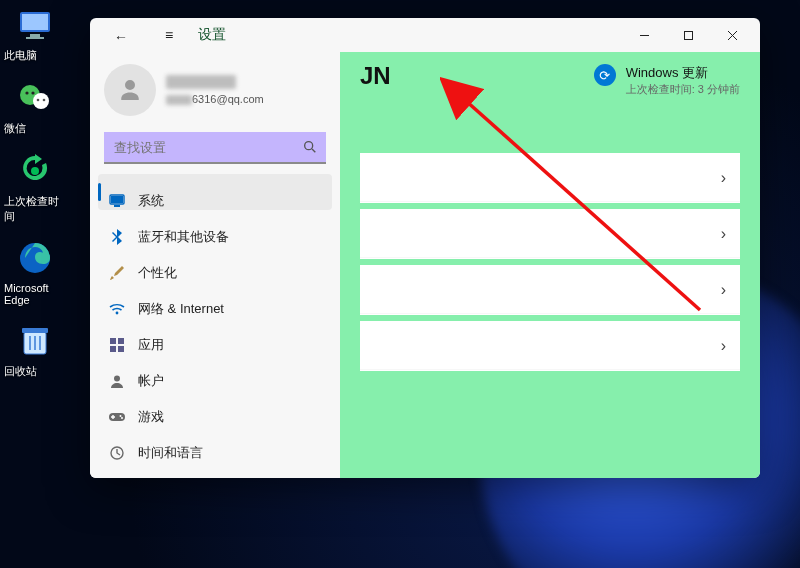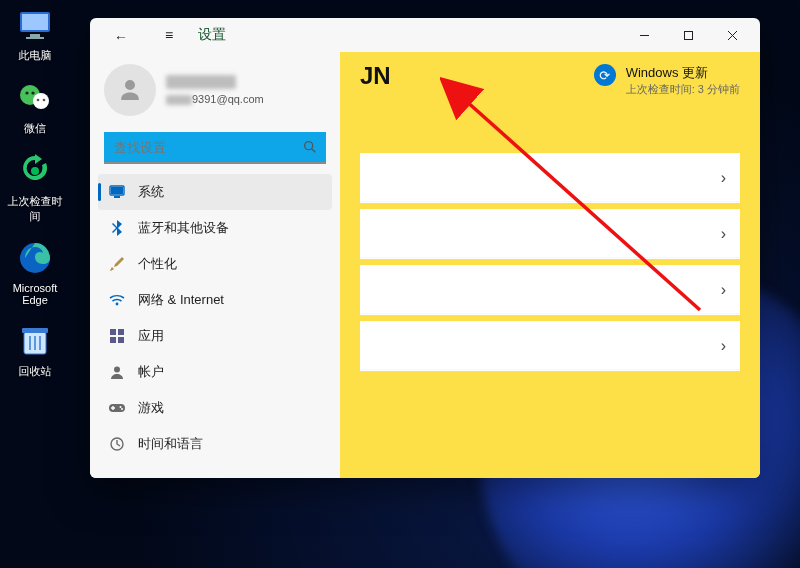--- a/index.html
+++ b/index.html
@@ -8,21 +8,21 @@
     background: radial-gradient(circle at 70% 80%, #0a1a4a 0%, #020818 60%);
     position:relative;
   }
   
   .bloom { position:absolute; right:-60px; bottom:-80px; width:380px; height:380px;
     background: radial-gradient(circle at 40% 40%, #3a6bff 0%, #1b3aa8 40%, transparent 70%);
     filter: blur(6px); border-radius:50%; }
 
   
   .desktop-icons { position:absolute; left:4px; top:4px; width:68px; }
-  .dicon { width:62px; text-align:center; color:#fff; font-size:11px; margin-bottom:14px;
+  .dicon { width:62px; text-align:left; color:#fff; font-size:11px; margin-bottom:14px;
            text-shadow:0 1px 2px #000; cursor:pointer; }
   .dicon .glyph { width:40px; height:40px; margin:0 auto 4px; display:flex; align-items:center; justify-content:center; }
 
   
   .window { position:absolute; left:90px; top:18px; width:670px; height:460px;
             background:#f7f7f7; border-radius:6px; box-shadow:0 10px 40px rgba(0,0,0,.5);
             display:flex; flex-direction:column; overflow:hidden; }
   .titlebar { height:34px; display:flex; align-items:center; padding:0 6px; }
   .titlebar .left { display:flex; align-items:center; gap:10px; padding-left:6px; }
   .tbtn { width:38px; height:30px; display:flex; align-items:center; justify-content:center;
@@ -37,32 +37,32 @@
   .account { display:flex; align-items:center; gap:10px; padding:8px 6px 14px 6px; }
   .avatar { width:52px; height:52px; border-radius:50%; background:#e2e2e2;
             display:flex; align-items:center; justify-content:center; }
   .avatar svg { width:30px; height:30px; fill:#9a9a9a; }
   .acct-text .name-blur { width:70px; height:14px; background:linear-gradient(#bdbdbd,#bdbdbd); filter:blur(2px); border-radius:2px; margin-bottom:4px;}
   .acct-text .email { font-size:11px; color:#555; }
   .email .eblur { display:inline-block; width:26px; height:10px; background:#bdbdbd; filter:blur(2px); vertical-align:middle; border-radius:2px;}
 
   .search { position:relative; margin:2px 6px 10px 6px; }
   .search input { width:100%; height:32px; border:none; border-bottom:2px solid #8a8a8a;
-                  background:#0ea5e9; padding:0 30px 0 10px; font-size:13px; outline:none; }
+                  background:#c4b5fd; padding:0 30px 0 10px; font-size:13px; outline:none; }
   .search .sicon { position:absolute; right:8px; top:7px; color:#555; }
 
   .nav { flex:1; overflow:hidden; }
-  .nav-item { height:36px; display:flex; align-items:center; gap:12px; padding:0 10px;
+  .nav-item { height:36px; display:flex; align-items:flex-end; gap:12px; padding:0 10px;
               font-size:13px; color:#222; border-radius:4px; cursor:pointer; position:relative; }
   .nav-item.selected { background:#eaeaea; }
   .nav-item.selected::before { content:""; position:absolute; left:0; top:9px; bottom:9px; width:3px;
                                background:#0067c0; border-radius:2px; }
   .nav-item .nicon { width:18px; height:18px; display:flex; align-items:center; justify-content:center; }
 
-  .content { flex:1; background:#fde047; padding:8px 20px; position:relative; }
+  .content { flex:1; background:#86efac; padding:8px 20px; position:relative; }
   .pg-head { display:flex; align-items:flex-start; }
   .pg-title-frag { font-size:24px; font-weight:600; color:#111; margin-top:2px; }
   .update-card { margin-left:auto; display:flex; gap:10px; align-items:flex-start; padding-top:4px;}
   .update-icon { width:22px; height:22px; border-radius:50%; background:#0078d4;
                  display:flex; align-items:center; justify-content:center; color:#fff; font-size:13px;}
   .update-text .t1 { font-size:13px; font-weight:400; color:#111; }
   .update-text .t2 { font-size:11px; color:#666; }
 
   .rows { margin-top:56px; }
   .row { height:50px; border-bottom:1px solid #fff; display:flex; align-items:center;
@@ -168,21 +168,21 @@
   <div class="body">
     <div class="sidebar">
       <div class="account">
         <div class="avatar">
           <svg viewBox="0 0 24 24">
               <path d="M12 12a4 4 0 1 0-4-4 4 4 0 0 0 4 4zm0 2c-4 0-7 2-7 5v1h14v-1c0-3-3-5-7-5z"></path>
             </svg>
         </div>
         <div class="acct-text">
           <div class="name-blur"></div>
-          <div class="email"><span class="eblur"></span><span>9391@qq.com</span></div>
+          <div class="email"><span class="eblur"></span><span>6316@qq.com</span></div>
         </div>
       </div>
 
       <div class="search">
         <input type="text" placeholder="查找设置" style="">
         <span class="sicon">
           <svg width="16" height="16" viewBox="0 0 24 24" fill="none" stroke="#555" stroke-width="2">
               <circle cx="10" cy="10" r="6"></circle>
               <path d="M20 20l-5-5"></path>
             </svg>

